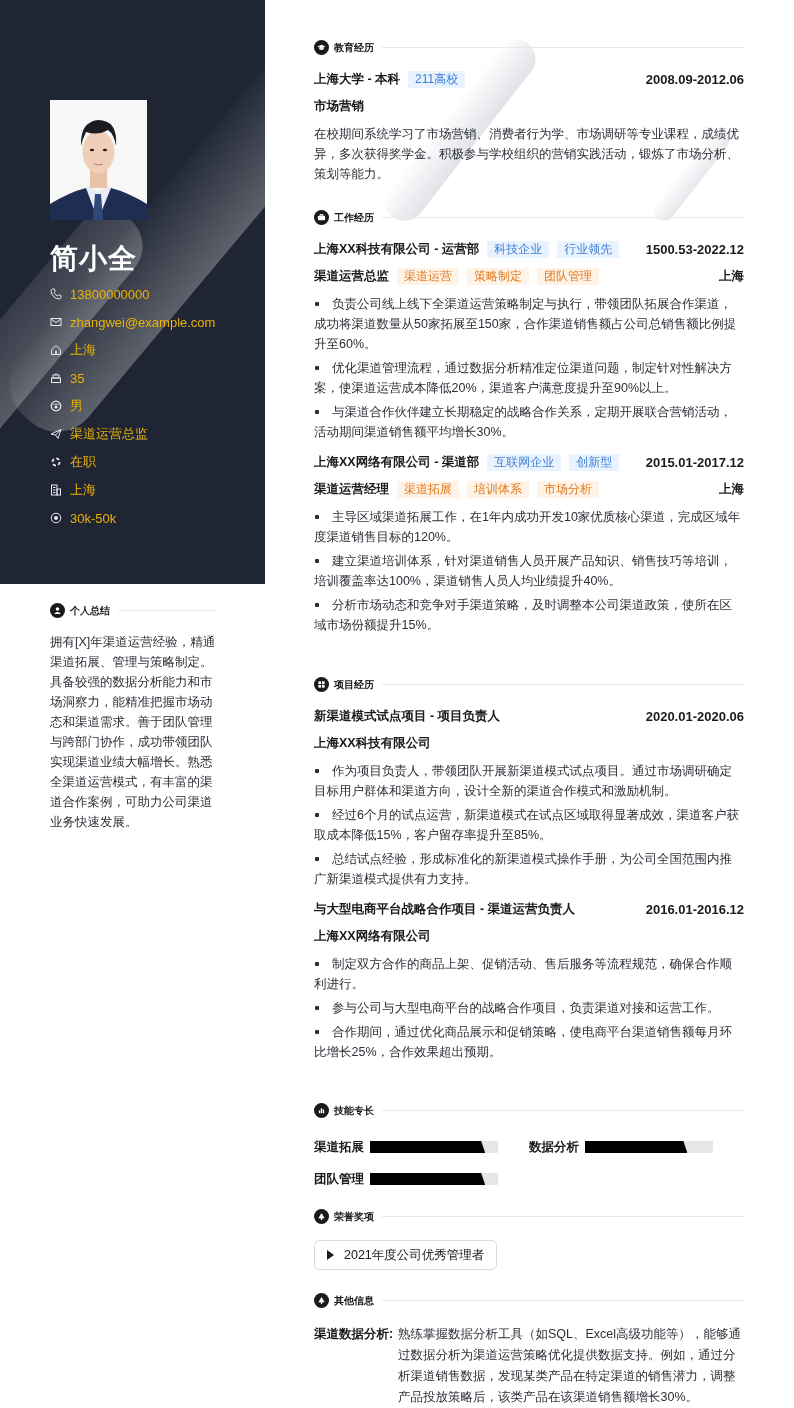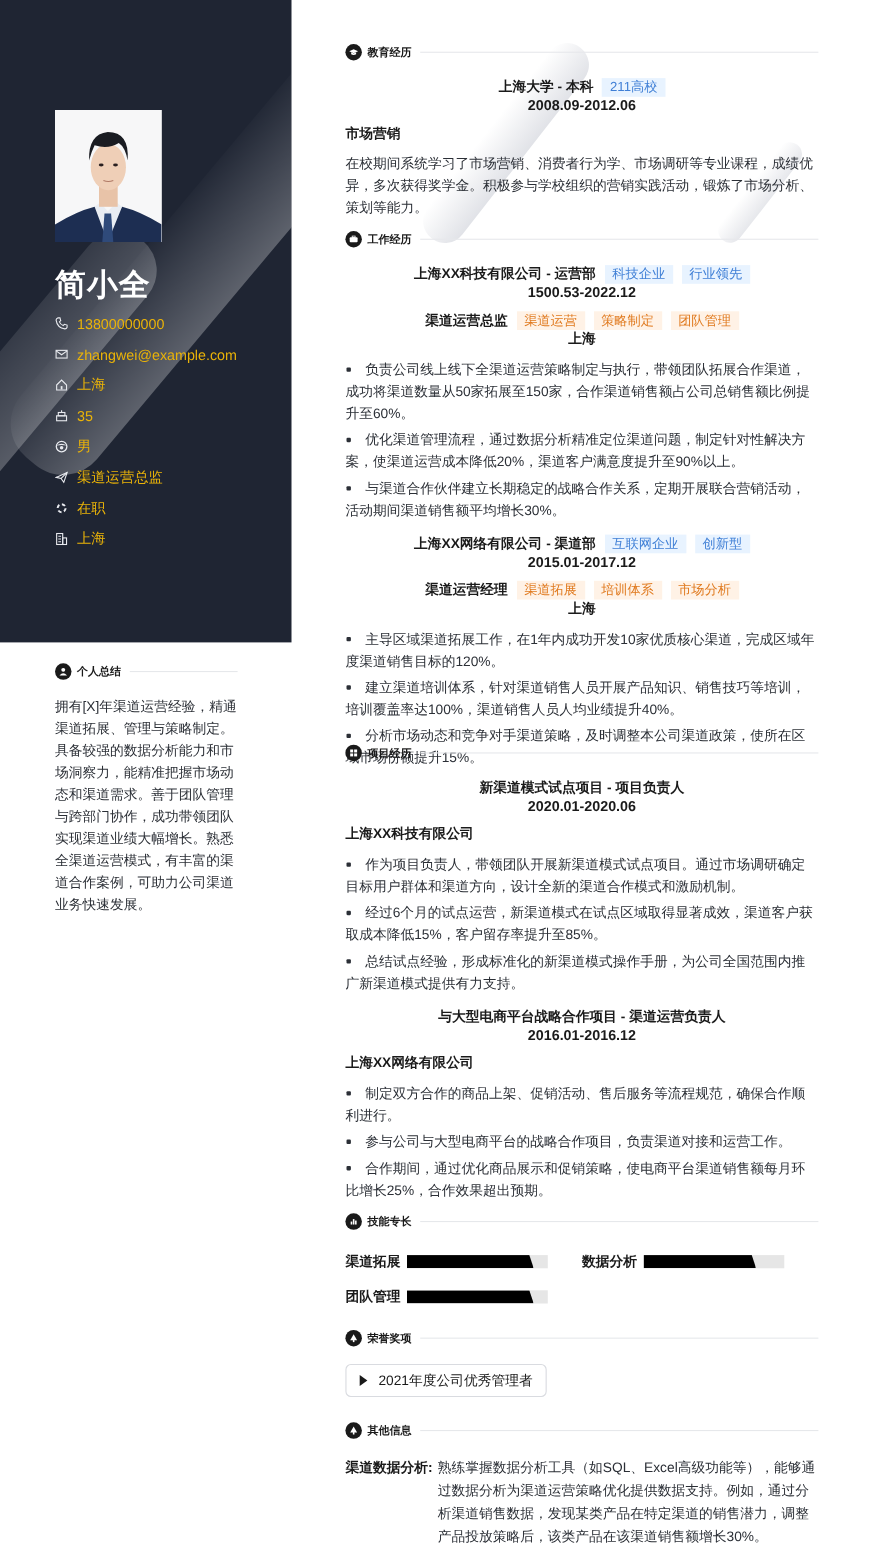--- a/index.html
+++ b/index.html
@@ -32,21 +32,21 @@
   .sec-head .hicon svg { width: 9px; height: 9px; }
   .sec-head .htitle { font-size: 10px; font-weight: bold; color: #1a1a1a; white-space: nowrap; }
   .sec-head .hline { flex: 1; height: 1px; background: #e6e8eb; margin-left: 8px; }
   .summary-text { margin-top: 14px; font-size: 12.5px; line-height: 20px; color: #2b2f36; }
   .main-deco { position: absolute; left: 440px; top: 20px; width: 40px; height: 220px; border-radius: 20px; transform: rotate(38deg);
     background: linear-gradient(90deg, rgba(200,203,212,0.0), rgba(200,203,212,0.55)); }
   .main-deco2 { position: absolute; left: 680px; top: 120px; width: 22px; height: 110px; border-radius: 11px; transform: rotate(38deg);
     background: linear-gradient(90deg, rgba(200,203,212,0.0), rgba(200,203,212,0.45)); }
 
   .section { position: absolute; left: 314px; width: 430px; }
-  .row { display: flex; align-items: center; justify-content: space-between; flex-direction: column; }
+  .row { display: flex; align-items: center; justify-content: space-between; }
   .row-left { display: flex; align-items: center; }
   .ttl { font-size: 12.5px; font-weight: bold; color: #1a1a1a; white-space: nowrap; }
   .date { font-size: 13px; font-weight: bold; color: #1a1a1a; white-space: nowrap; }
   .tag { display: inline-block; font-size: 12px; padding: 1px 7px; margin-left: 8px; line-height: 15px; }
   .tag.blue { background: #e8f3ff; color: #3f7fd6; }
   .tag.orange { background: #fff2e6; color: #e07a1f; }
   .para { font-size: 12.5px; line-height: 20px; color: #2b2f36; }
   ul.bullets { list-style: none; }
   ul.bullets li { position: relative; font-size: 12.5px; line-height: 20px; color: #2b2f36; padding-left: 0; text-indent: 18px; margin-bottom: 4px; }
   ul.bullets li::before { content: ""; position: absolute; left: 1px; top: 8px; width: 4px; height: 4px; background: #2b2f36; border-radius: 1px; text-indent: 0; }
@@ -158,20 +158,29 @@
         <svg viewBox="0 0 12 12">
             <rect x="1.5" y="1" width="5.5" height="10" fill="none" stroke="currentColor" stroke-width="1"></rect>
             <rect x="7" y="5" width="3.5" height="6" fill="none" stroke="currentColor" stroke-width="1"></rect>
             <line x1="3" y1="3.5" x2="5.5" y2="3.5" stroke="currentColor"></line>
             <line x1="3" y1="6" x2="5.5" y2="6" stroke="currentColor"></line>
             <line x1="3" y1="8.5" x2="5.5" y2="8.5" stroke="currentColor"></line>
           </svg>
       </span>
       <span>上海</span>
     </div>
+    <div class="contact-item">
+      <span class="ic">
+        <svg viewBox="0 0 12 12">
+            <circle cx="6" cy="6" r="4.8" fill="none" stroke="currentColor" stroke-width="1"></circle>
+            <circle cx="6" cy="6" r="2" fill="currentColor"></circle>
+          </svg>
+      </span>
+      <span>30k-50k</span>
+    </div>
   </div>
 </div>
 
 <div class="summary">
   <div class="sec-head">
     <span class="hicon">
       <svg viewBox="0 0 10 10">
           <circle cx="5" cy="3.3" r="2" fill="#fff"></circle>
           <path d="M1.2 9 Q5 4.5 8.8 9 Z" fill="#fff"></path>
         </svg>

